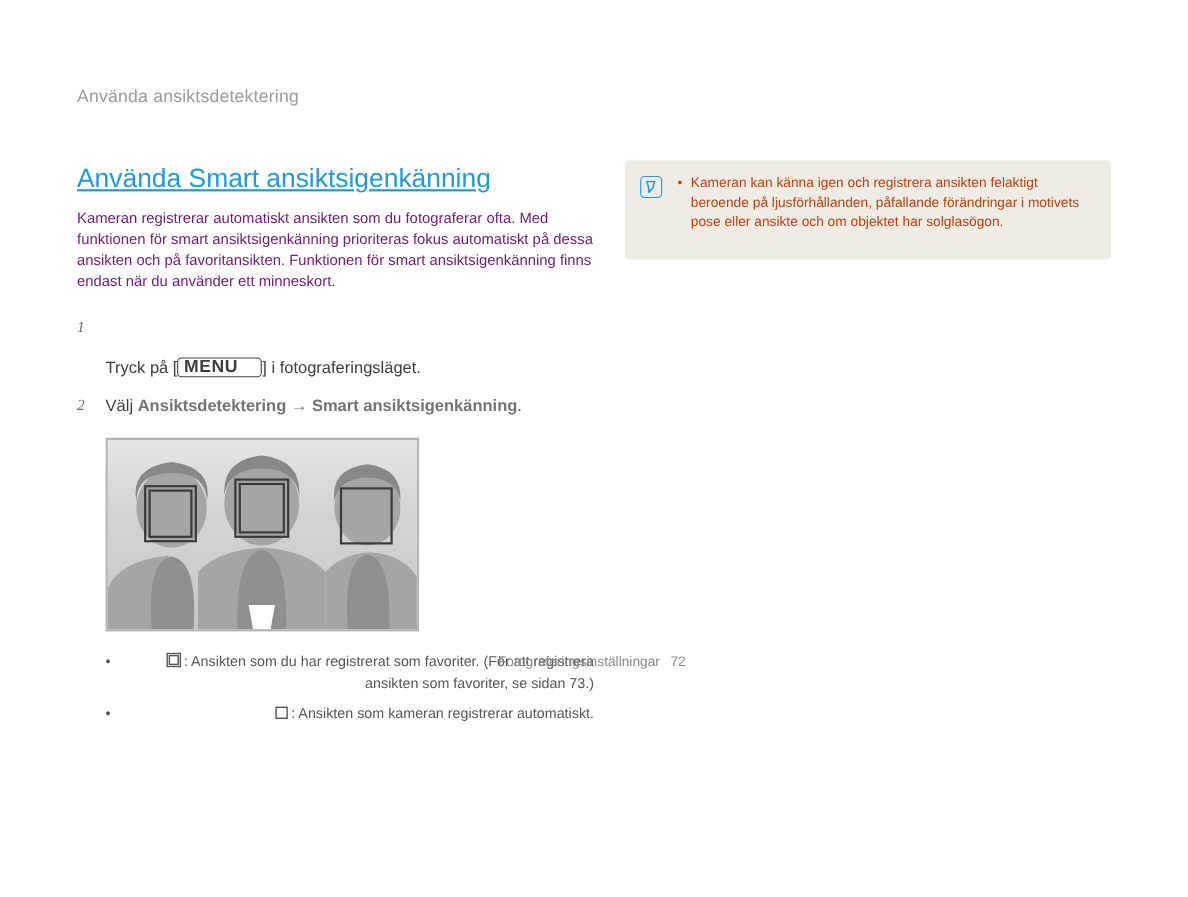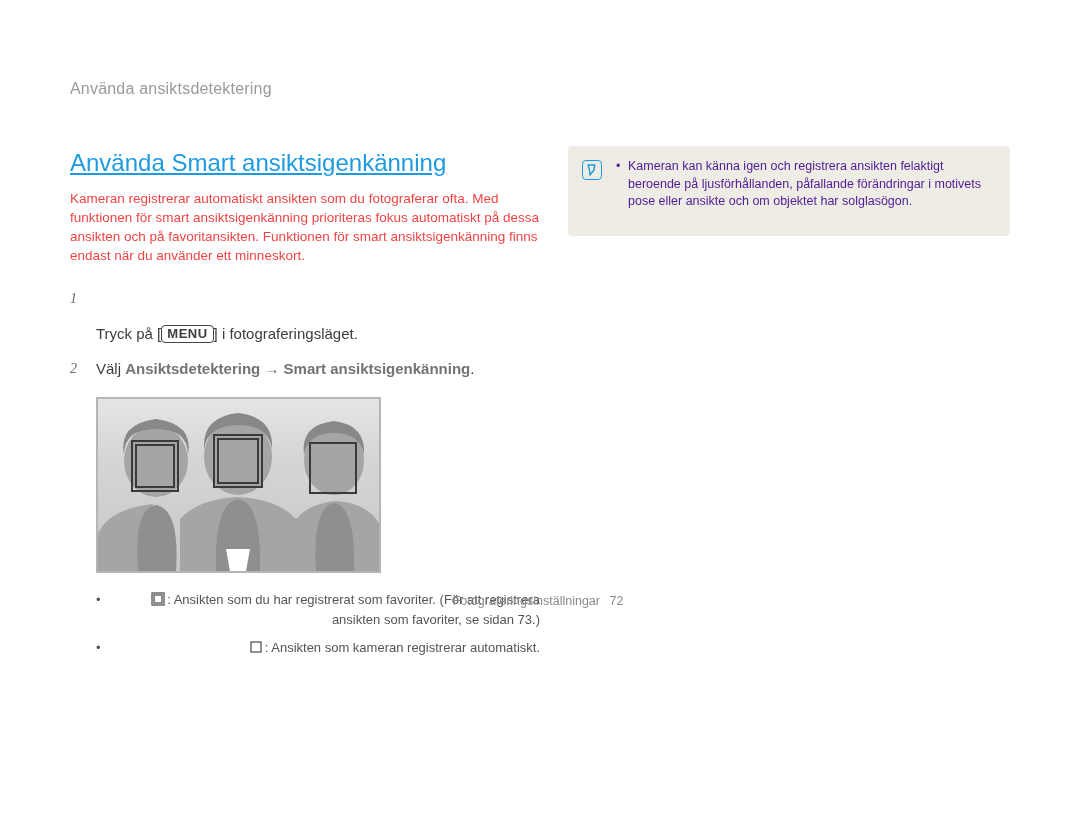--- a/index.html
+++ b/index.html
@@ -41,21 +41,21 @@
   }
   .section-title {
     font-size: 24px;
     color: #1e9ae0;
     font-weight: 400;
     margin: 0 0 10px 0;
     text-decoration: underline;
   }
   .intro {
     font-size: 13.5px;
-    color: #ef4444;
+    color: #701a75;
     margin: 0 0 22px 0;
   }
   .steps {
     list-style: none;
     padding: 0;
     margin: 0 0 18px 0;
     counter-reset: step;
   }
   .steps li {
     counter-increment: step;
@@ -72,23 +72,23 @@
     top: 1px;
     font-size: 14px;
     font-style: italic;
     color: #6b6b6b;
     font-family: Georgia, "Times New Roman", serif;
   }
   .menu-label {
     display: inline-block;
     border: 1.5px solid #444;
     border-radius: 4px;
-    padding: 0 5px 1px 5px;
+    padding: 0 21px 1px 5px;
     font-weight: 700;
-    font-size: 13px;
+    font-size: 16px;
     line-height: 15px;
     vertical-align: 1px;
     letter-spacing: 0.5px;
     margin-top: 37px;
   }
   .strong {
     font-weight: 700;
     color: #737373;
   }
   .illustration {
@@ -130,21 +130,21 @@
   .legend-icon {
     display: inline-block;
     vertical-align: -2px;
     margin-right: 2px;
   }
   .note-box {
     background: #efece6;
     border-radius: 4px;
     padding: 12px 16px 12px 48px;
     font-size: 12.5px;
-    color: #4c1d95;
+    color: #c2410c;
     position: relative;
     min-height: 90px;
     box-sizing: border-box;
   }
   .note-icon {
     position: absolute;
     left: 14px;
     top: 14px;
     width: 20px;
     height: 20px;

